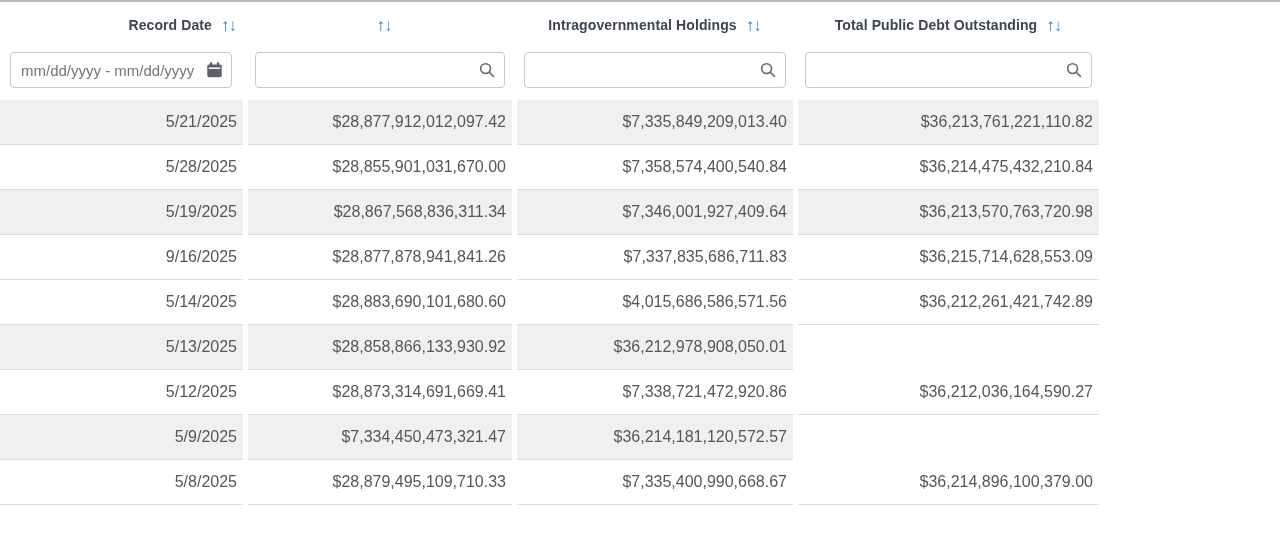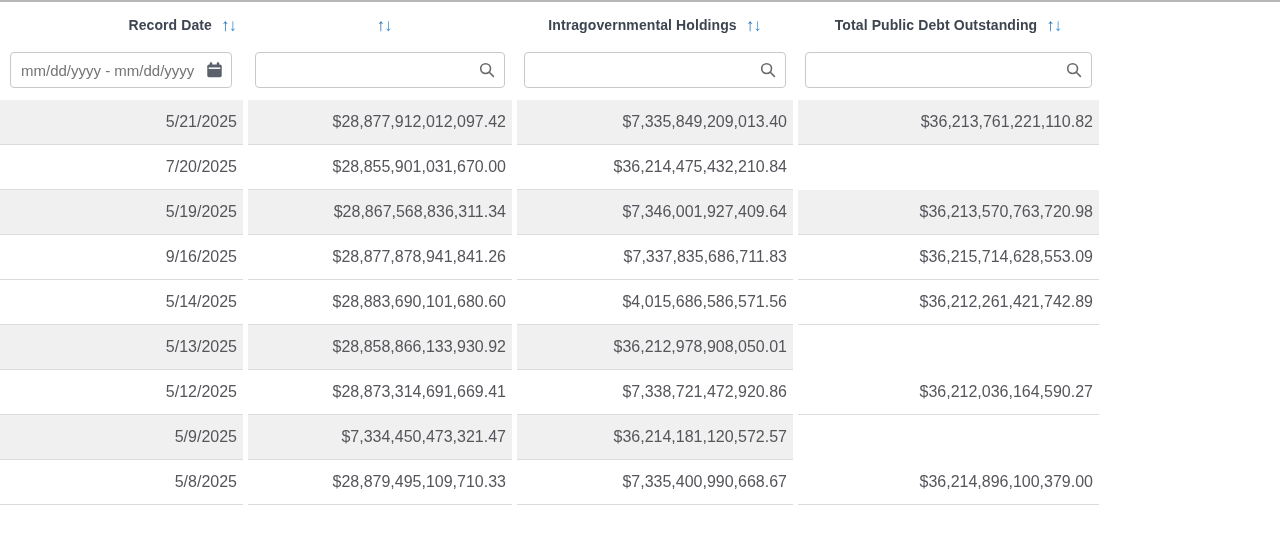--- a/index.html
+++ b/index.html
@@ -145,22 +145,23 @@
 
   <div id="table-body">
       <div class="grid-row row alt">
       <div class="cell">5/21/2025</div>
       <div class="cell">$28,877,912,012,097.42</div>
       <div class="cell">$7,335,849,209,013.40</div>
       <div class="cell">$36,213,761,221,110.82</div>
       <div class="cell filler"></div>
     </div>
       <div class="grid-row row">
-      <div class="cell">7/20/2025</div>
+      <div class="cell">5/28/2025</div>
       <div class="cell">$28,855,901,031,670.00</div>
+      <div class="cell">$7,358,574,400,540.84</div>
       <div class="cell">$36,214,475,432,210.84</div>
       <div class="cell filler"></div>
     </div>
       <div class="grid-row row alt">
       <div class="cell">5/19/2025</div>
       <div class="cell">$28,867,568,836,311.34</div>
       <div class="cell">$7,346,001,927,409.64</div>
       <div class="cell">$36,213,570,763,720.98</div>
       <div class="cell filler"></div>
     </div>

